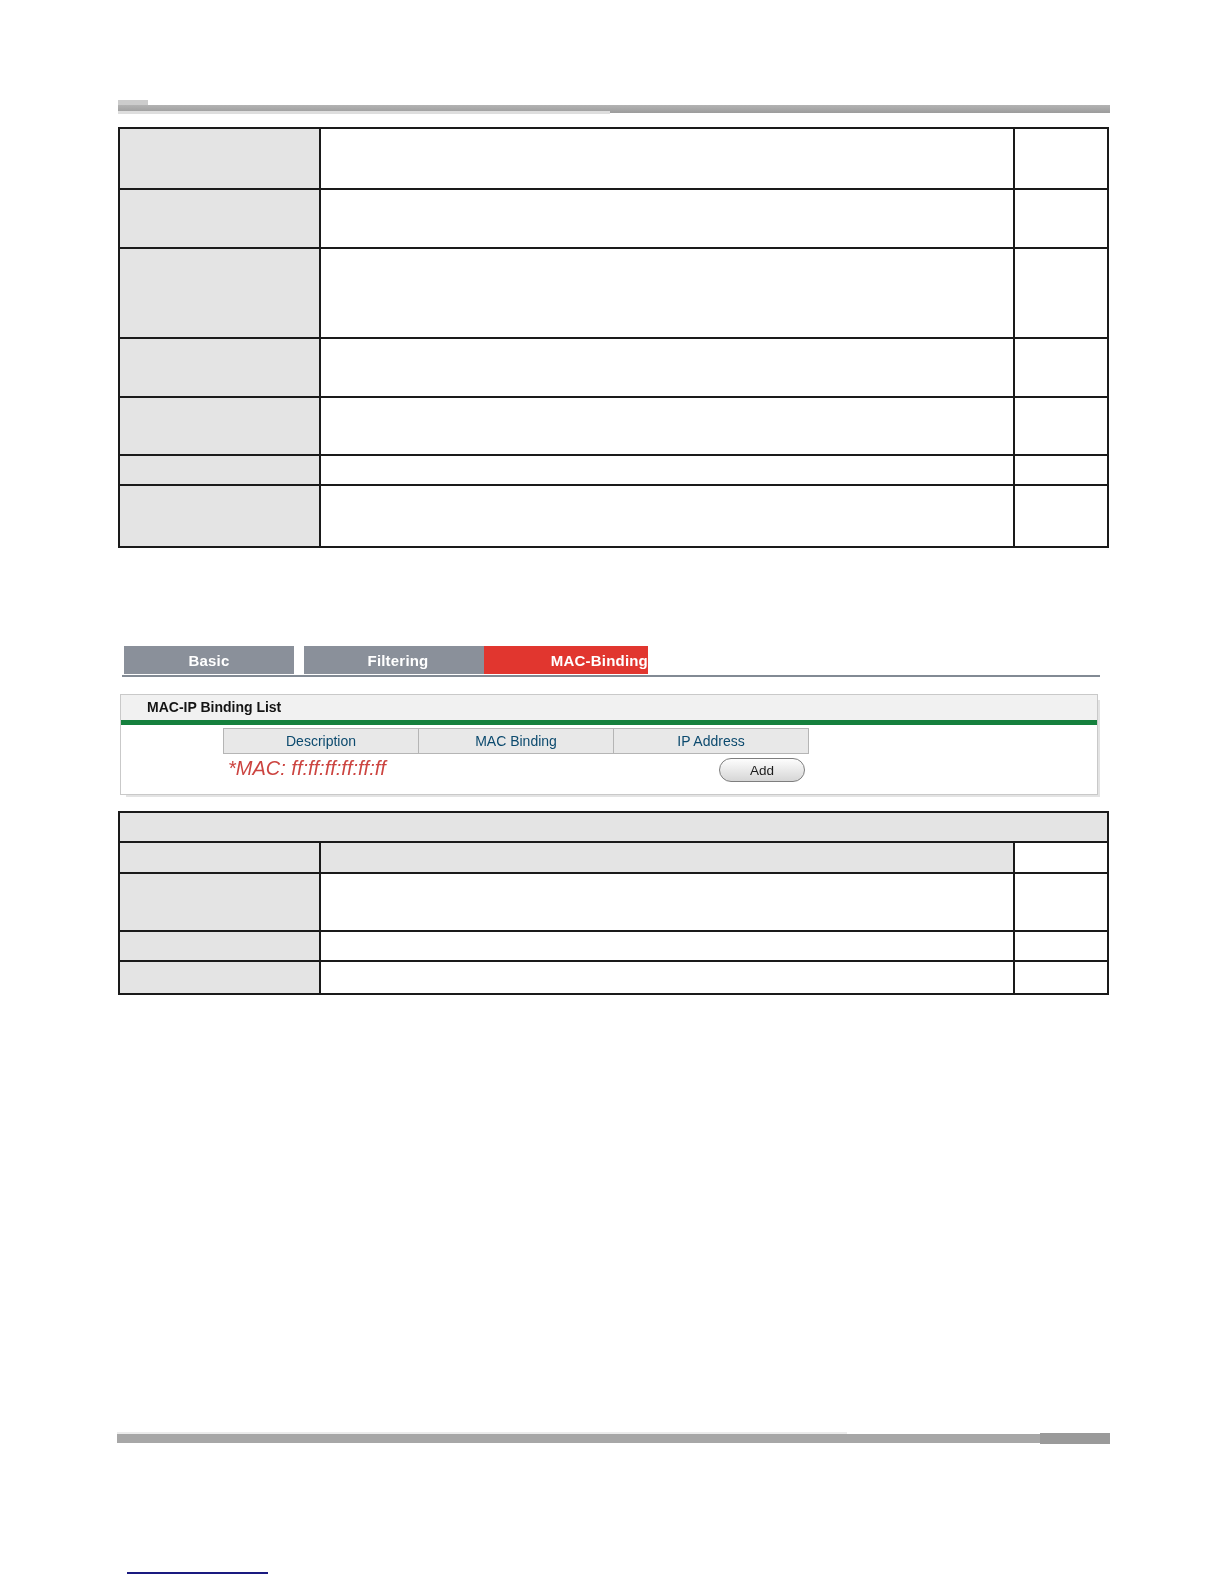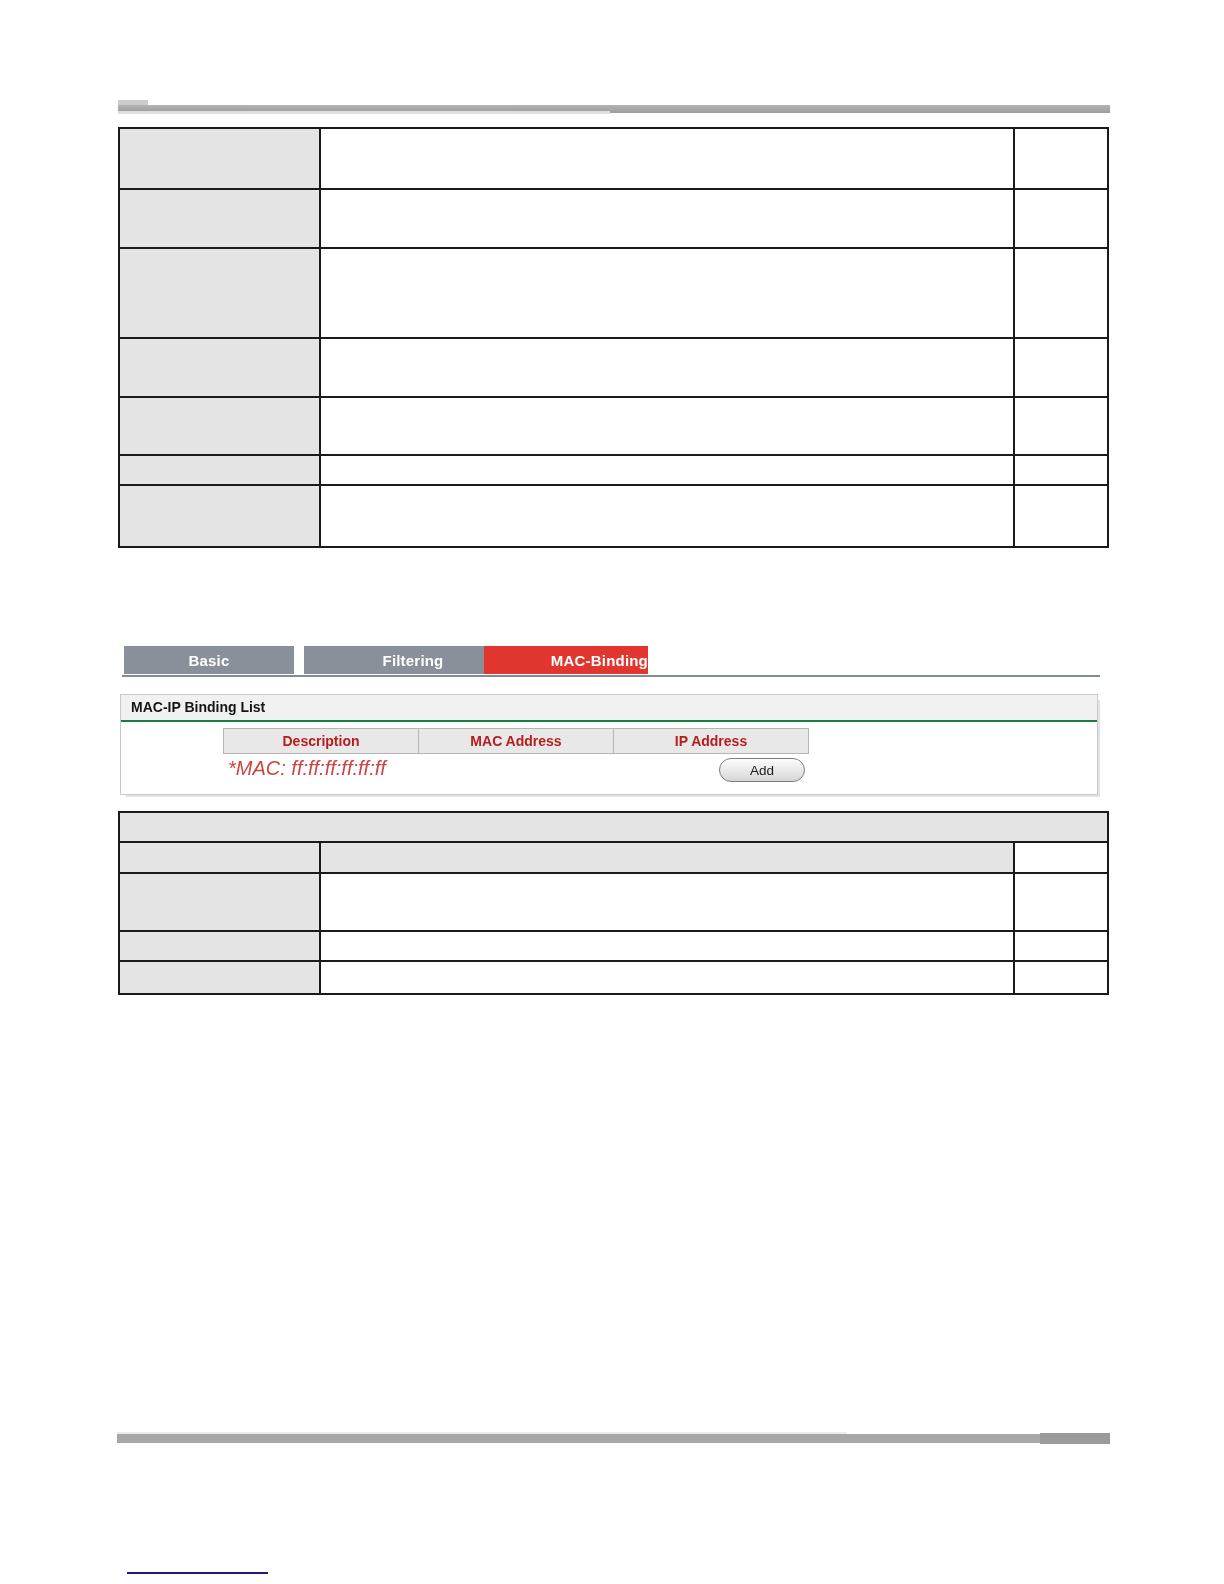--- a/index.html
+++ b/index.html
@@ -26,42 +26,42 @@
 
   
   .tab{
     position:absolute;top:646px;height:28px;
     display:flex;align-items:center;justify-content:center;
     color:#ffffff;font-weight:bold;font-size:15px;letter-spacing:.2px;
     background:var(--tab-gray,#8a909a);cursor:pointer;
   }
   .tab.active{background:var(--tab-active-red,#e1362f);justify-content:flex-end;}
   #tab-basic{left:124px;width:170px;align-items:center;}
-  #tab-filtering{left:304px;width:188px;padding-left:15px;}
+  #tab-filtering{left:304px;width:188px;}
   #tab-macbinding{left:484px;width:164px;}
   .tab-separator{position:absolute;left:122px;top:675px;width:978px;height:2px;background:#828a94;}
 
   
   .binding-box{
     position:absolute;left:120px;top:694px;width:976px;height:99px;
     border:1px solid var(--box-border,#c9c9c9);background:#ffffff;
     box-shadow:4px 4px 0 -2px #e3e3e3;
   }
   .box-title{
     height:25px;line-height:25px;background:var(--box-title-bg,#f1f1f1);
-    border-bottom:2px solid #15803d;padding-left:10px;
+    border-bottom:5px solid #15803d;padding-left:26px;
     font-weight:bold;font-size:14px;color:#141414;
   }
   .bind-headers{position:absolute;left:103px;top:33px;display:flex;}
   .bind-col{
     width:194px;height:24px;margin-left:-1px;
     border:1px solid var(--header-cell-border,#b5b5b5);
     background:var(--header-cell-bg,#e8e8e8);
     display:flex;align-items:center;justify-content:center;
-    font-size:14px;color:#b91c1c;font-weight:bold;
+    font-size:14px;color:#0c4a6e;
   }
   .mac-note{
     position:absolute;left:107px;top:62px;
     font-size:20px;font-style:italic;color:var(--note-red,#cc4440);
   }
   .add-button{
     position:absolute;left:598px;top:63px;width:84px;height:22px;
     border:1px solid #7e7e7e;border-radius:12px;
     background:linear-gradient(#fdfdfd,#d6d6d6);
     font-size:13.5px;color:#1c1c1c;
@@ -138,21 +138,21 @@
   </div>
   <div class="tab active" id="tab-macbinding">
     <span>MAC-Binding</span>
   </div>
   <div class="tab-separator"></div>
 
   <div class="binding-box">
     <div class="box-title">MAC-IP Binding List</div>
     <div class="bind-headers">
       <div class="bind-col">Description</div>
-      <div class="bind-col">MAC Address</div>
+      <div class="bind-col">MAC Binding</div>
       <div class="bind-col">IP Address</div>
     </div>
     <div class="mac-note">*MAC: ff:ff:ff:ff:ff:ff</div>
     <div class="add-button">
       <span>Add</span>
     </div>
   </div>
 
   <table class="grid" id="bottom-table">
     <colgroup>

